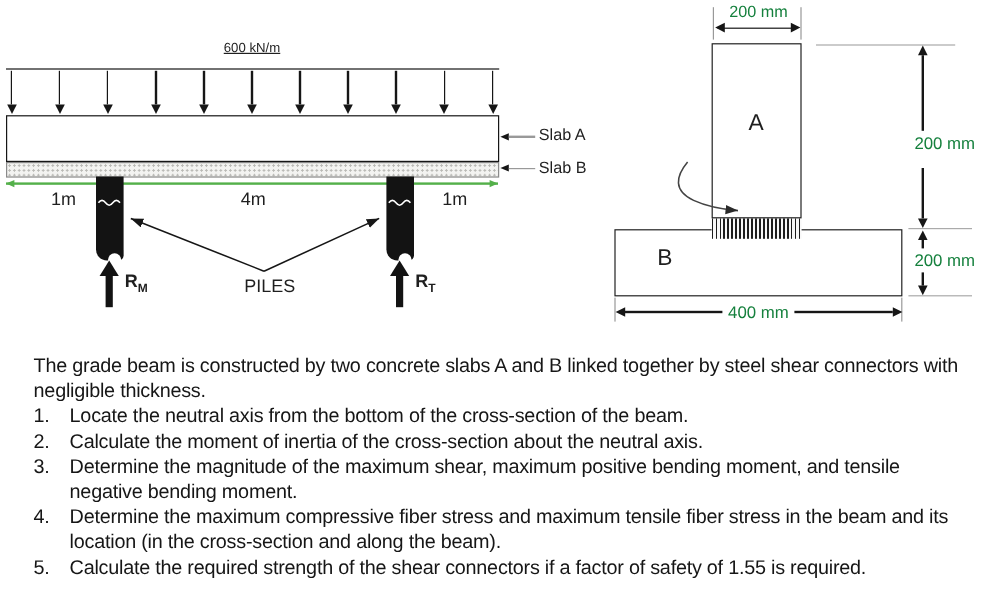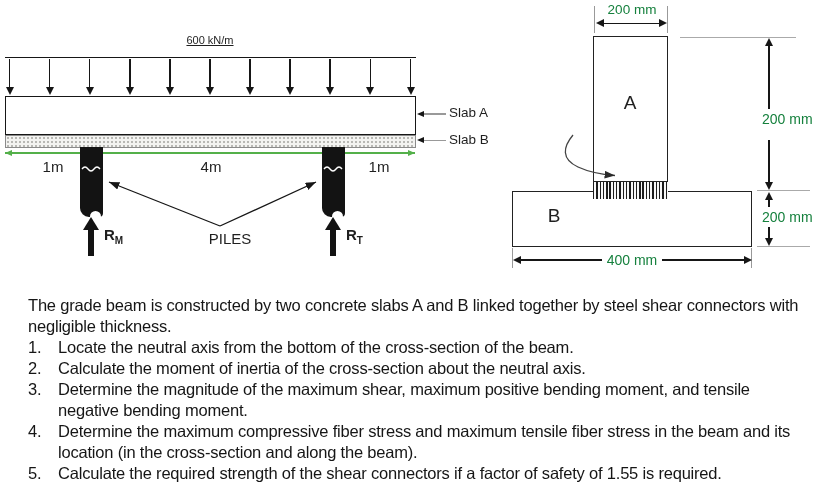--- a/index.html
+++ b/index.html
@@ -131,21 +131,21 @@
 
   <svg class="abs" style="left:100px; top:175px;" width="225" height="56" viewBox="0 0 225 56">
     <defs>
       <marker id="ah" markerWidth="9" markerHeight="7" refX="8" refY="3" orient="auto">
         <path d="M0,0 L8,3 L0,6 z" fill="#161616"></path>
       </marker>
     </defs>
     <line x1="120" y1="51" x2="9" y2="7" stroke="#161616" stroke-width="1.3" marker-end="url(#ah)"></line>
     <line x1="120" y1="51" x2="216" y2="7" stroke="#161616" stroke-width="1.3" marker-end="url(#ah)"></line>
   </svg>
-  <div class="lbl" style="left:204px; top:230px; width:52px; text-align:center; font-size:15px;">PILES</div>
+  <div class="lbl" style="left:194px; top:230px; width:52px; font-size:15px;">PILES</div>
 
   <div class="tri sm left" style="left:417px; top:110.5px;"></div>
   <div class="slab-ptr-line" style="left:424px; top:113.3px;"></div>
   <div class="lbl" style="left:449px; top:105px; font-size:13.5px;">Slab A</div>
   <div class="tri sm left" style="left:417px; top:137px;"></div>
   <div class="slab-ptr-line" style="left:424px; top:139.8px;"></div>
   <div class="lbl" style="left:449px; top:132px; font-size:13.5px;">Slab B</div>
 
   <div class="abs" id="rect-b"></div>
   <div class="abs" id="connector-hatch"></div>

